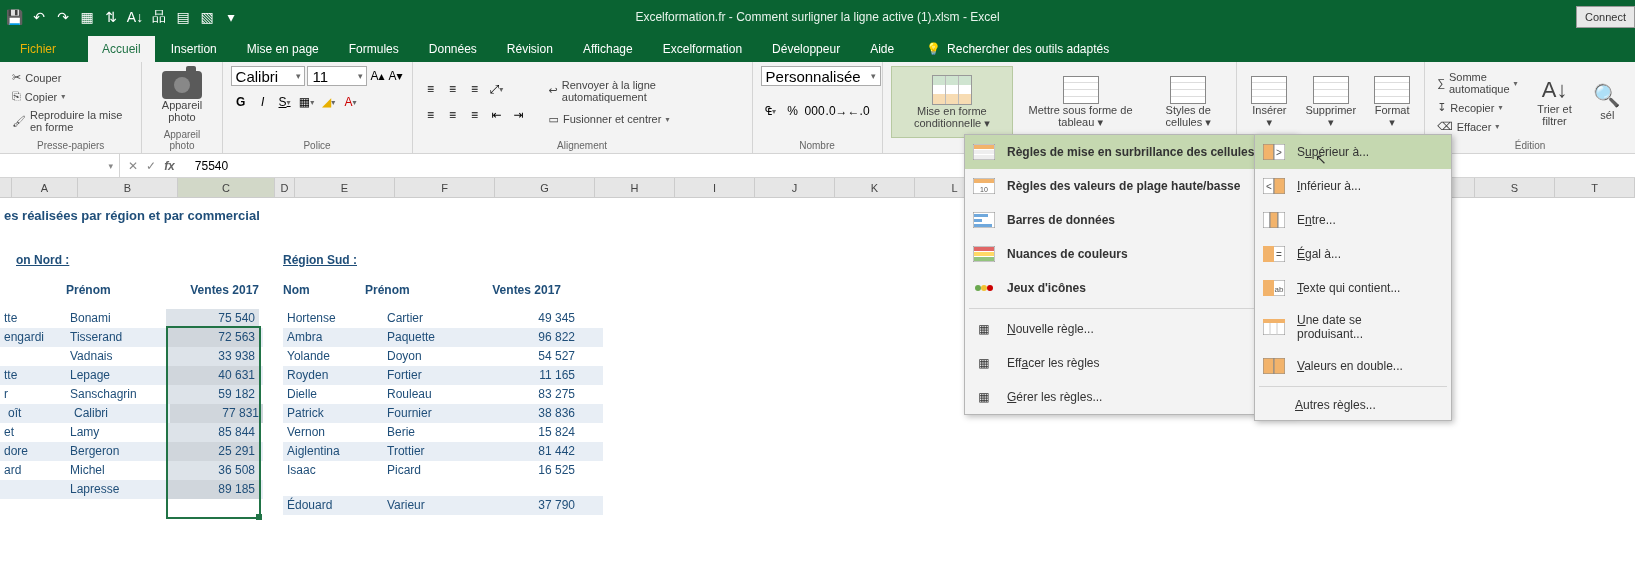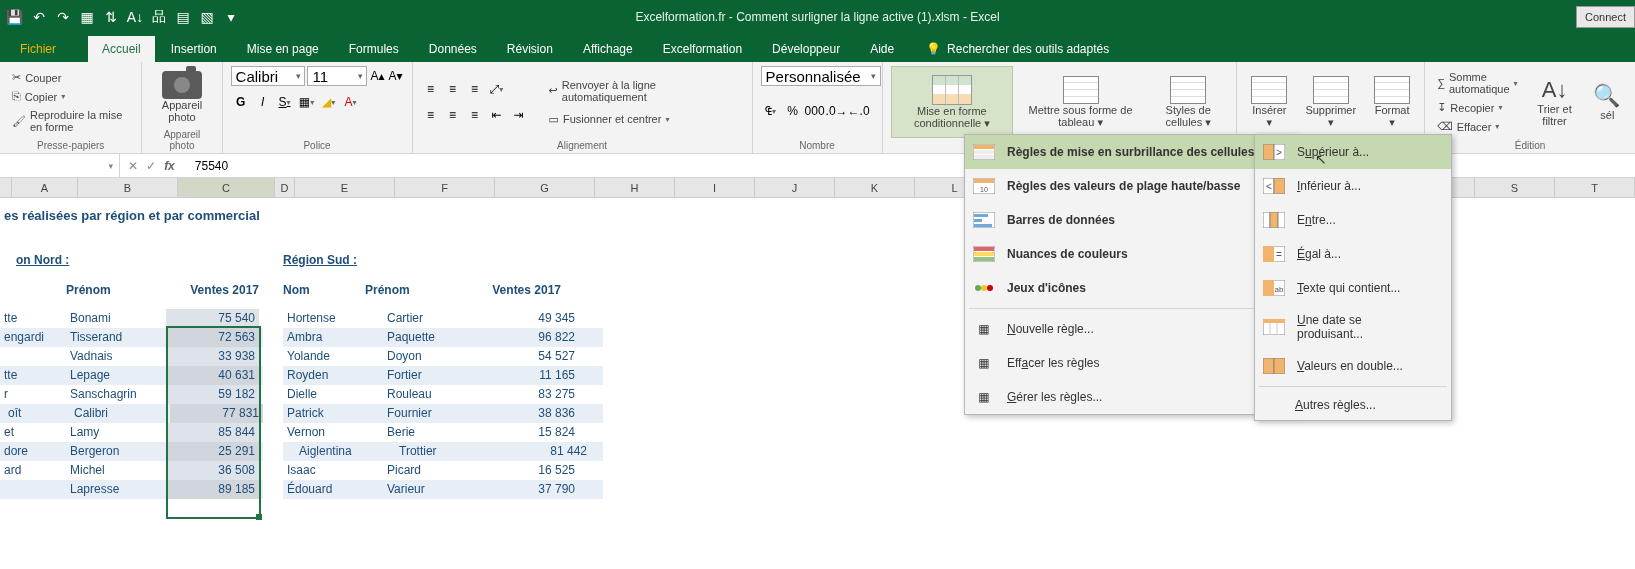--- a/index.html
+++ b/index.html
@@ -427,26 +427,26 @@
           <div style="display: flex; height: 19px; background: rgb(232, 238, 245);">
             <div class="data-cell" style="width:100px">Patrick</div>
             <div class="data-cell" style="width:100px">Fournier</div>
             <div class="data-cell num" style="width:96px">38 836</div>
           </div>
           <div style="display: flex; height: 19px;">
             <div class="data-cell" style="width:100px">Vernon</div>
             <div class="data-cell" style="width:100px">Berie</div>
             <div class="data-cell num" style="width:96px">15 824</div>
           </div>
-          <div style="display: flex; height: 19px; background: rgb(232, 238, 245); justify-content: center;">
+          <div style="display: flex; height: 19px; background: rgb(232, 238, 245);">
             <div class="data-cell" style="width:100px">Aiglentina</div>
             <div class="data-cell" style="width:100px">Trottier</div>
             <div class="data-cell num" style="width:96px">81 442</div>
           </div>
-          <div style="display: flex; height: 19px;">
+          <div style="display: flex; height: 35px;">
             <div class="data-cell" style="width:100px">Isaac</div>
             <div class="data-cell" style="width:100px">Picard</div>
             <div class="data-cell num" style="width:96px">16 525</div>
           </div>
           <div style="display: flex; height: 19px; background: rgb(232, 238, 245);">
             <div class="data-cell" style="width:100px">Édouard</div>
             <div class="data-cell" style="width:100px">Varieur</div>
             <div class="data-cell num" style="width:96px">37 790</div>
           </div>
         </div>

